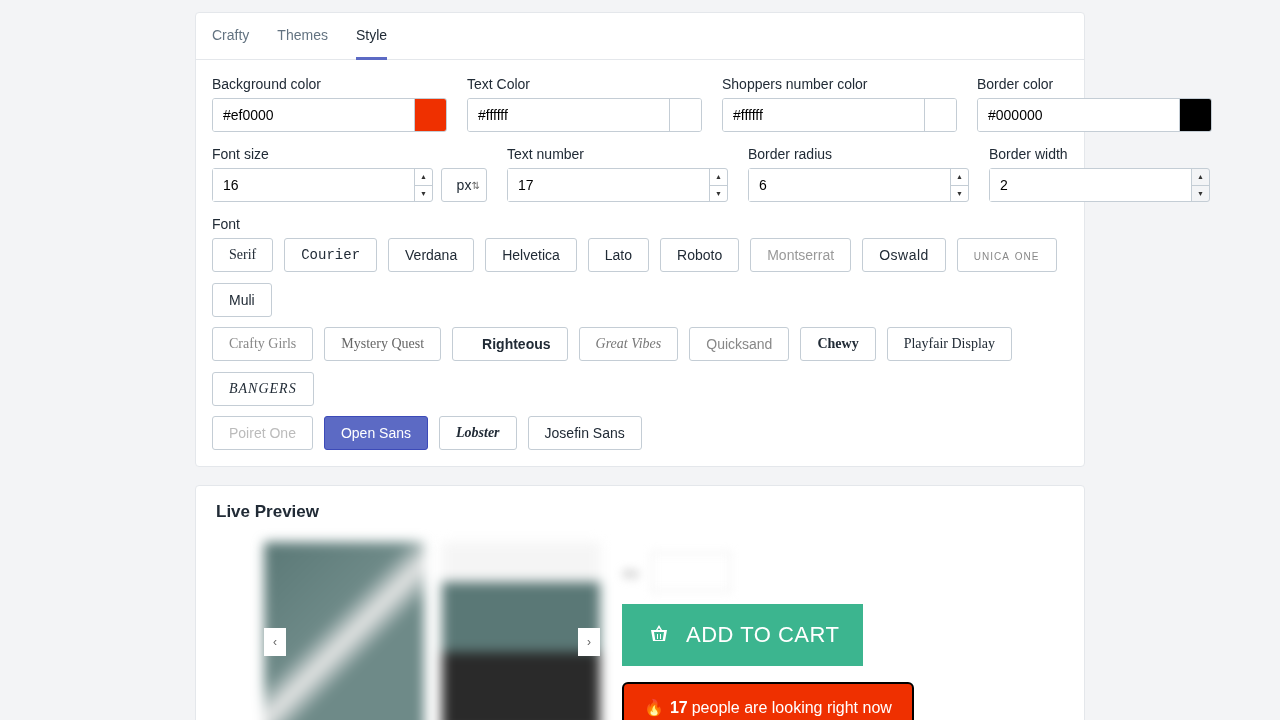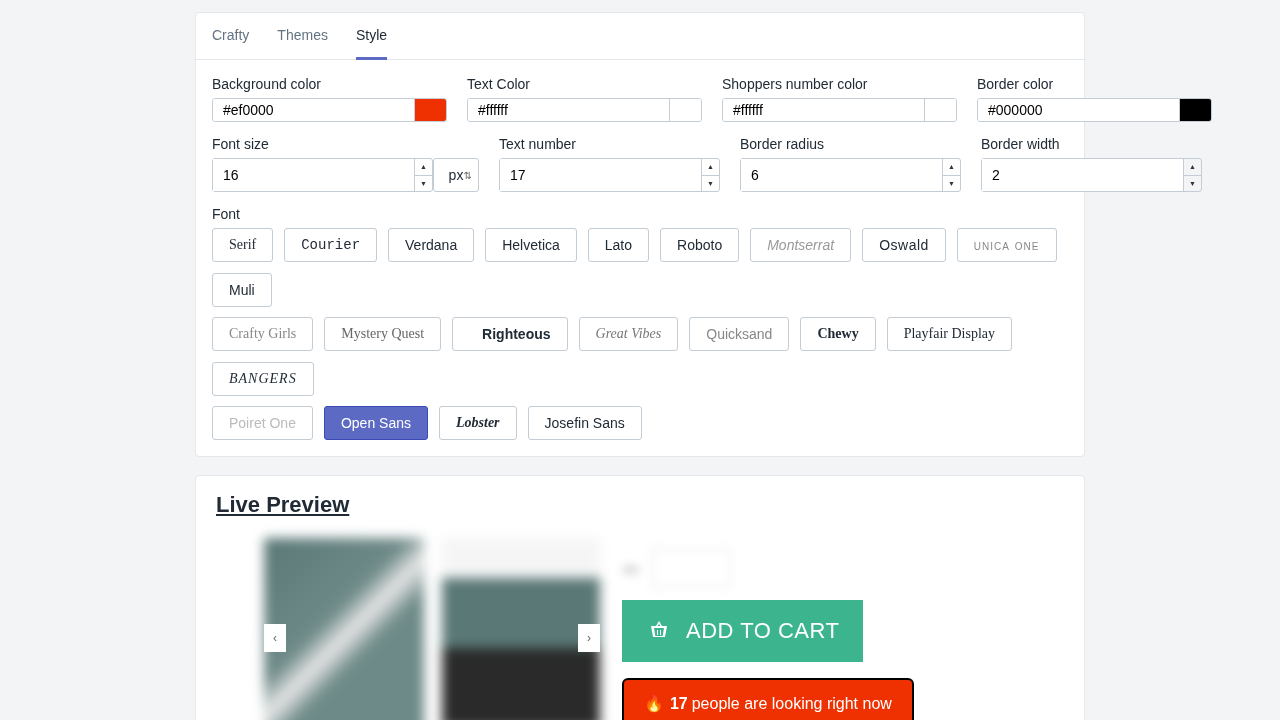--- a/index.html
+++ b/index.html
@@ -6,58 +6,58 @@
   body { font-family: -apple-system, BlinkMacSystemFont, 'Segoe UI', sans-serif; background: #f3f4f6; padding: 12px 0; font-size: 14px; color: #212b36; }
   .container { max-width: 890px; margin: 0 auto; }
   .panel { background: #fff; border: 1px solid #e4e7eb; border-radius: 4px; margin-bottom: 18px; }
   .tabs { display: flex; border-bottom: 1px solid #e4e7eb; padding: 0 16px; }
   .tab { padding: 14px 0; margin-right: 28px; color: #637381; cursor: pointer; }
   .tab.active { color: #212b36; border-bottom: 3px solid #5c6ac4; margin-bottom: -1px; }
   .pbody { padding: 16px; }
   .row { display: flex; gap: 20px; margin-bottom: 14px; }
   .field { flex: 1; display: flex; flex-direction: column; }
   .field label { font-size: 14px; color: #212b36; margin-bottom: 6px; }
-  .cinput { display: flex; border: 1px solid #c4cdd5; border-radius: 3px; height: 24px; overflow: hidden; }
+  .cinput { display: flex; border: 1px solid #c4cdd5; border-radius: 3px; height: 34px; overflow: hidden; }
   .cinput input { flex: 1; border: none; padding: 0 10px; font-size: 14px; outline: none; }
   .swatch { width: 32px; border-left: 1px solid #c4cdd5; }
   .ninput { display: flex; border: 1px solid #c4cdd5; border-radius: 3px; height: 34px; }
   .ninput input { flex: 1; border: none; padding: 0 10px; font-size: 14px; outline: none; }
   .spin { width: 18px; border-left: 1px solid #c4cdd5; display: flex; flex-direction: column; }
   .spin span { flex: 1; display: flex; align-items: center; justify-content: center; font-size: 7px; color: #333; cursor: pointer; }
   .spin span:first-child { border-bottom: 1px solid #c4cdd5; }
   .unit { display: flex; align-items: center; justify-content: center; width: 46px; border: 1px solid #c4cdd5; border-radius: 3px; height: 34px; position: relative; font-size: 14px; }
   .unit::after { content: '⇅'; position: absolute; right: 6px; font-size: 10px; color: #666; }
-  .fsrow { display: flex; gap: 0; }
+  .fsrow { display: flex; gap: 8px; }
   .fonts { display: flex; flex-wrap: wrap; gap: 11px; }
   .fonts.row2 { margin-top: 10px; }
   .font { border: 1px solid #c4cdd5; border-radius: 3px; padding: 8px 16px; cursor: pointer; font-size: 14px; background: #fff; }
   .font.sel { background: #5c6ac4; color: #fff; border-color: #3c4ab8; }
   .f-serif { font-family: Georgia, serif; }
   .f-courier { font-family: 'Courier New', monospace; }
   .f-verdana { font-family: Verdana, sans-serif; }
   .f-helvetica { font-family: Helvetica, Arial, sans-serif; }
   .f-lato { font-family: sans-serif; }
   .f-roboto { font-family: Liberation Sans, sans-serif; }
-  .f-mont { font-family: sans-serif; color: #999; font-style: italic; }
+  .f-mont { font-family: sans-serif; color: #999; }
   .f-oswald { font-family: Arial Narrow, sans-serif; letter-spacing: 0.5px; }
   .f-unica { font-family: sans-serif; font-variant: small-caps; letter-spacing: 1px; color: #888; }
   .f-muli { font-family: sans-serif; }
   .f-crafty { font-family: cursive; color: #888; }
   .f-mystery { font-family: cursive; color: #666; }
   .f-righteous { font-family: sans-serif; font-weight: bold; padding-left: 29px; }
   .f-greatvibes { font-family: cursive; font-style: italic; color: #777; }
   .f-quicksand { font-family: sans-serif; color: #888; }
   .f-chewy { font-family: fantasy; font-weight: bold; }
   .f-playfair { font-family: Georgia, serif; }
   .f-bangers { font-family: Impact, fantasy; font-style: italic; letter-spacing: 1px; }
   .f-dancing { font-family: cursive; font-style: italic; color: #888; }
   .f-poiret { font-family: sans-serif; color: #bbb; font-weight: 300; }
   .f-lobster { font-family: cursive; font-weight: bold; font-style: italic; }
   .f-josefin { font-family: sans-serif; }
-  .preview-title { font-size: 22px; font-weight: 600; padding: 16px 20px 12px; text-decoration: underline; }
+  .preview-title { font-size: 17px; font-weight: 600; padding: 16px 20px 12px; }
   .preview { padding: 8px 68px 36px; display: flex; gap: 22px; align-items: flex-start; }
   .thumbs { display: flex; gap: 18px; align-items: flex-start; }
   .thumb { background: linear-gradient(135deg, #5a7876 0%, #6e8a88 40%, #e8e8e8 50%, #6e8a88 60%); border-radius: 2px; filter: blur(6px); position: relative; }
   .thumb.lg { width: 160px; height: 200px; }
   .thumb.sm { width: 158px; height: 200px; background: linear-gradient(to bottom, #f5f5f5 0%, #f5f5f5 20%, #5a7876 20%, #5a7876 55%, #2a2a2a 55%, #2a2a2a 95%, #f5f5f5 95%); }
   .nav { position: absolute; top: 50%; transform: translateY(-50%); width: 22px; height: 28px; background: #fff; display: flex; align-items: center; justify-content: center; font-size: 12px; color: #666; filter: blur(0); }
   .nav.l { left: 0; }
   .nav.r { right: 0; }
   .pright { flex: 1; padding-top: 10px; }
   .qtyrow { display: flex; align-items: center; gap: 12px; margin-bottom: 12px; filter: blur(4px); }

